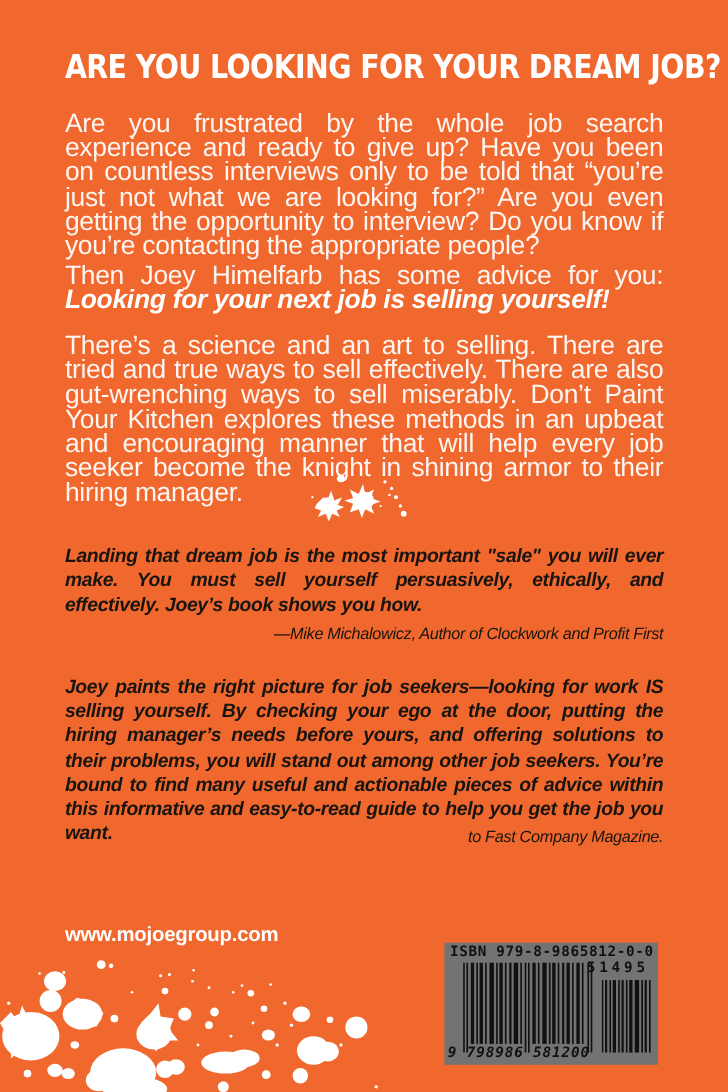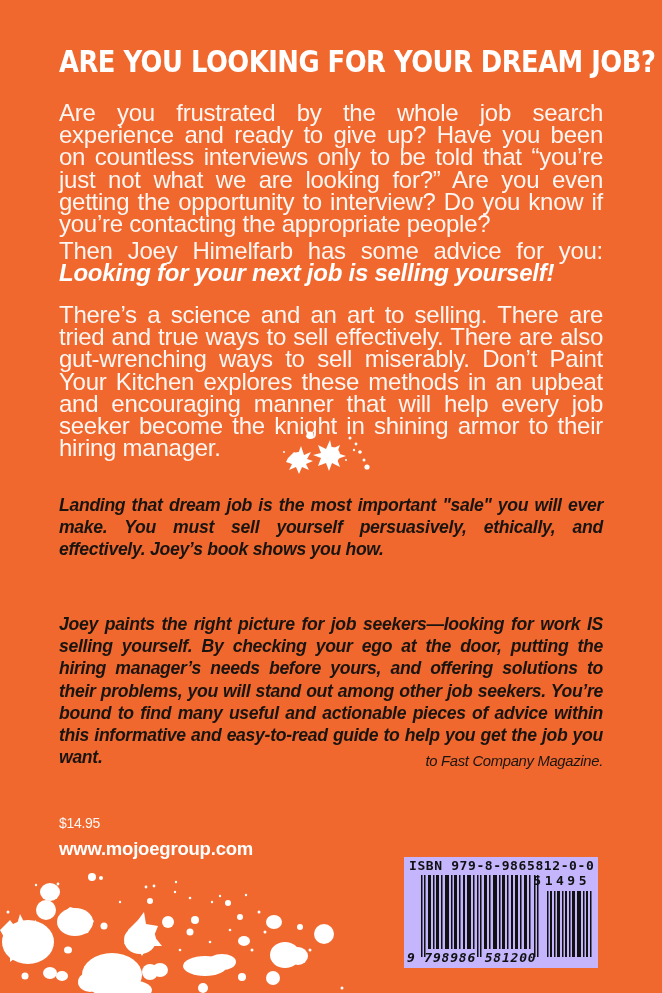--- a/index.html
+++ b/index.html
@@ -75,21 +75,21 @@
       color: #ffffff;
       font-weight: bold;
       font-size: 18.5px;
       letter-spacing: -0.2px;
     }
 
     .barcode-box {
       position: absolute;
       left: 404px; top: 857px;
       width: 194px; height: 111px;
-      background: #c4b5fd;
+      background: #737373;
     }
     .isbn-text {
       position: absolute; left: 5px; top: 1px;
       font-family: "DejaVu Sans Mono", monospace;
       font-size: 13px; font-weight: bold;
       color: #111; letter-spacing: 0.6px;
       white-space: nowrap;
     }
     .addon-price {
       position: absolute; right: 8px; top: 16px;
@@ -135,27 +135,27 @@
       <circle cx="82" cy="22" r="1.8"></circle>
       <circle cx="86" cy="30" r="1.5"></circle>
       <circle cx="89" cy="37" r="2.6"></circle>
       <circle cx="76" cy="20" r="1.2"></circle>
       <circle cx="68" cy="30" r="1"></circle>
       <circle cx="6" cy="22" r="1"></circle>
     </g>
   </svg>
 
   <p class="col quote q1">Landing that dream job is the most important "sale" you will ever make. You must sell yourself persuasively, ethically, and effectively. Joey’s book shows you how.</p>
+  <p class="col attrib a1">—Mike Michalowicz, Author of Clockwork and Profit First</p>
 
   <p class="col quote q2">Joey paints the right picture for job seekers—looking for work IS selling yourself.  By checking your ego at the door, putting the hiring manager’s needs before yours, and offering solutions to their problems, you will stand out among other job seekers. You’re bound to find many useful and actionable pieces of advice within this informative and easy-to-read guide to help you get the job you want.</p>
   <div class="col attrib a2">
     <div>to Fast Company Magazine.</div>
   </div>
 
-  <div class="col price">$14.95</div>
   <div class="col url">www.mojoegroup.com</div>
 
   <svg class="splat-bottom" viewBox="0 0 400 123">
     <g fill="#ffffff">
       <ellipse cx="28" cy="72" rx="26" ry="22"></ellipse>
       <path d="M0 60 l10 -10 l6 8 l4 -14 l6 12 l10 -6 l-2 12 l14 4 l-12 6 l8 10 l-14 -2 l-2 14 l-8 -10 l-10 8 l0 -14 z"></path>
       <ellipse cx="50" cy="22" rx="10" ry="9"></ellipse>
       <ellipse cx="46" cy="40" rx="10" ry="10"></ellipse>
       <ellipse cx="75" cy="52" rx="18" ry="14"></ellipse>
       <path d="M60 45 l10 -8 l14 4 l10 10 l-6 12 l-14 2 l-12 -6 z"></path>

